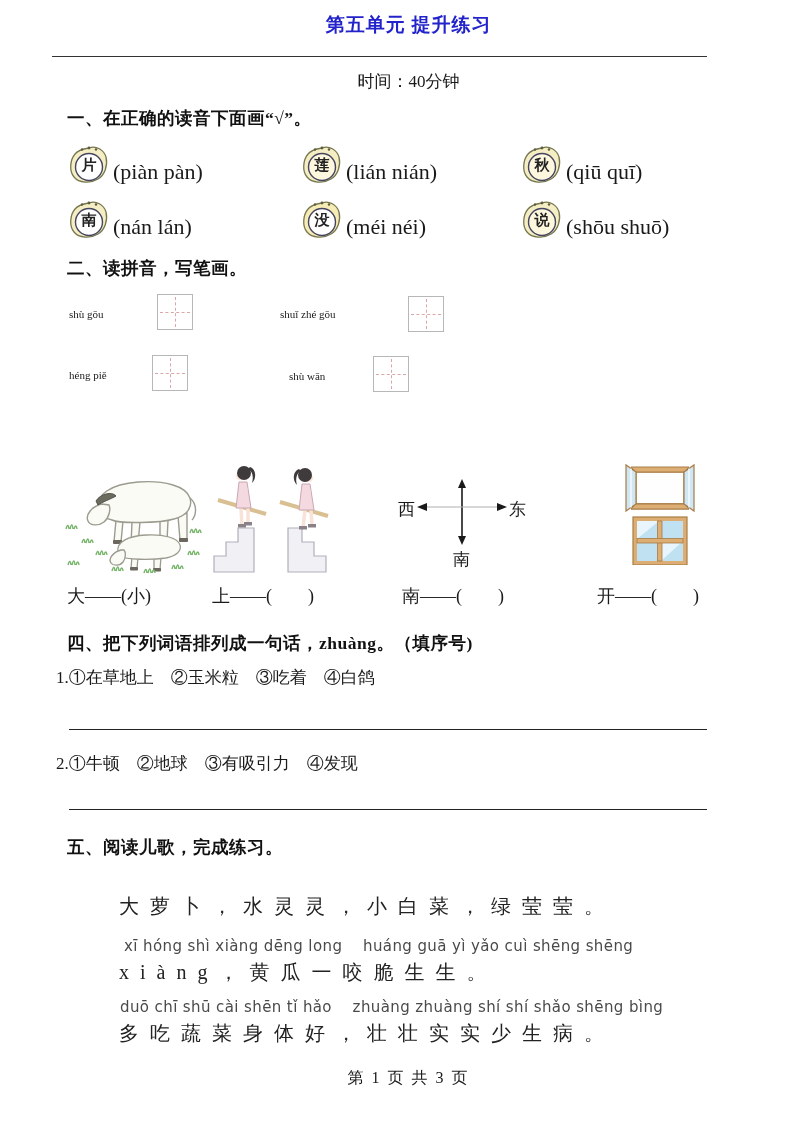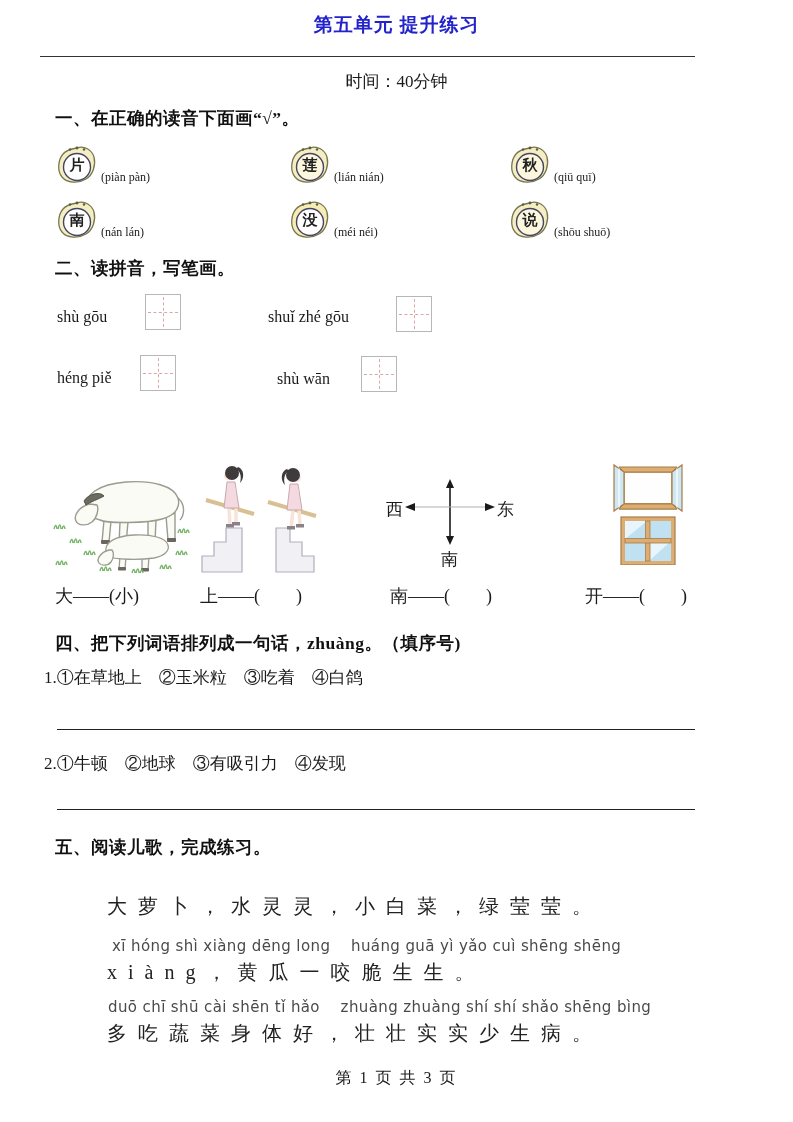--- a/index.html
+++ b/index.html
@@ -1,32 +1,32 @@
 <!DOCTYPE html>
 <html><head>
 <meta charset="utf-8">
 <style>
   html,body{margin:0;padding:0;background:#ffffff;}
   #page{position:relative;width:695px;height:1122px;background:#ffffff;overflow:hidden;
-        font-family:"Liberation Serif","DejaVu Serif",serif;color:#1a1a1a;}
+        font-family:"Liberation Serif","DejaVu Serif",serif;color:#1a1a1a;margin-left:12px;}
   .abs{position:absolute;}
   .center{left:0;width:793px;text-align:center;}
   #title{top:12px;font-size:19px;font-weight:bold;color:#2323cc;letter-spacing:1px;}
   #rule-top{top:56px;left:40px;width:713px;border-top:1.4px solid #333;}
   #time{top:70px;font-size:17px;}
   .sec-head{font-size:17.5px;font-weight:bold;color:#111;letter-spacing:0.5px;}
   
   .badge-item{position:absolute;display:flex;align-items:flex-end;gap:2px;height:46px;}
   .badge{position:relative;width:44px;height:44px;flex:0 0 44px;}
   .badge svg{position:absolute;left:0;top:0;}
   .badge-char{position:absolute;left:0;top:14px;width:44px;text-align:center;
               font-size:15px;font-weight:bold;color:#222;line-height:1;}
-  .badge-pinyin{font-size:12px;padding-bottom:3px;white-space:pre;}
-  
-  .stroke-label{position:absolute;font-size:16px;white-space:pre;}
+  .badge-pinyin{font-size:22px;padding-bottom:3px;white-space:pre;}
+  
+  .stroke-label{position:absolute;font-size:11px;white-space:pre;}
   .tzg{position:absolute;width:36px;height:36px;border:1.6px solid #b7b7b7;background:#fff;box-sizing:border-box;}
   .tzg::before{content:"";position:absolute;left:50%;top:2px;bottom:2px;border-left:1px dashed #d9a7a7;}
   .tzg::after{content:"";position:absolute;top:50%;left:2px;right:2px;border-top:1px dashed #d9a7a7;}
   
   .answer{position:absolute;font-size:18px;white-space:pre;}
   .compass-label{position:absolute;font-size:17px;}
   
   .question{position:absolute;font-size:17px;white-space:pre;}
   .blank-line{position:absolute;width:651px;border-top:1.4px solid #222;}
   

